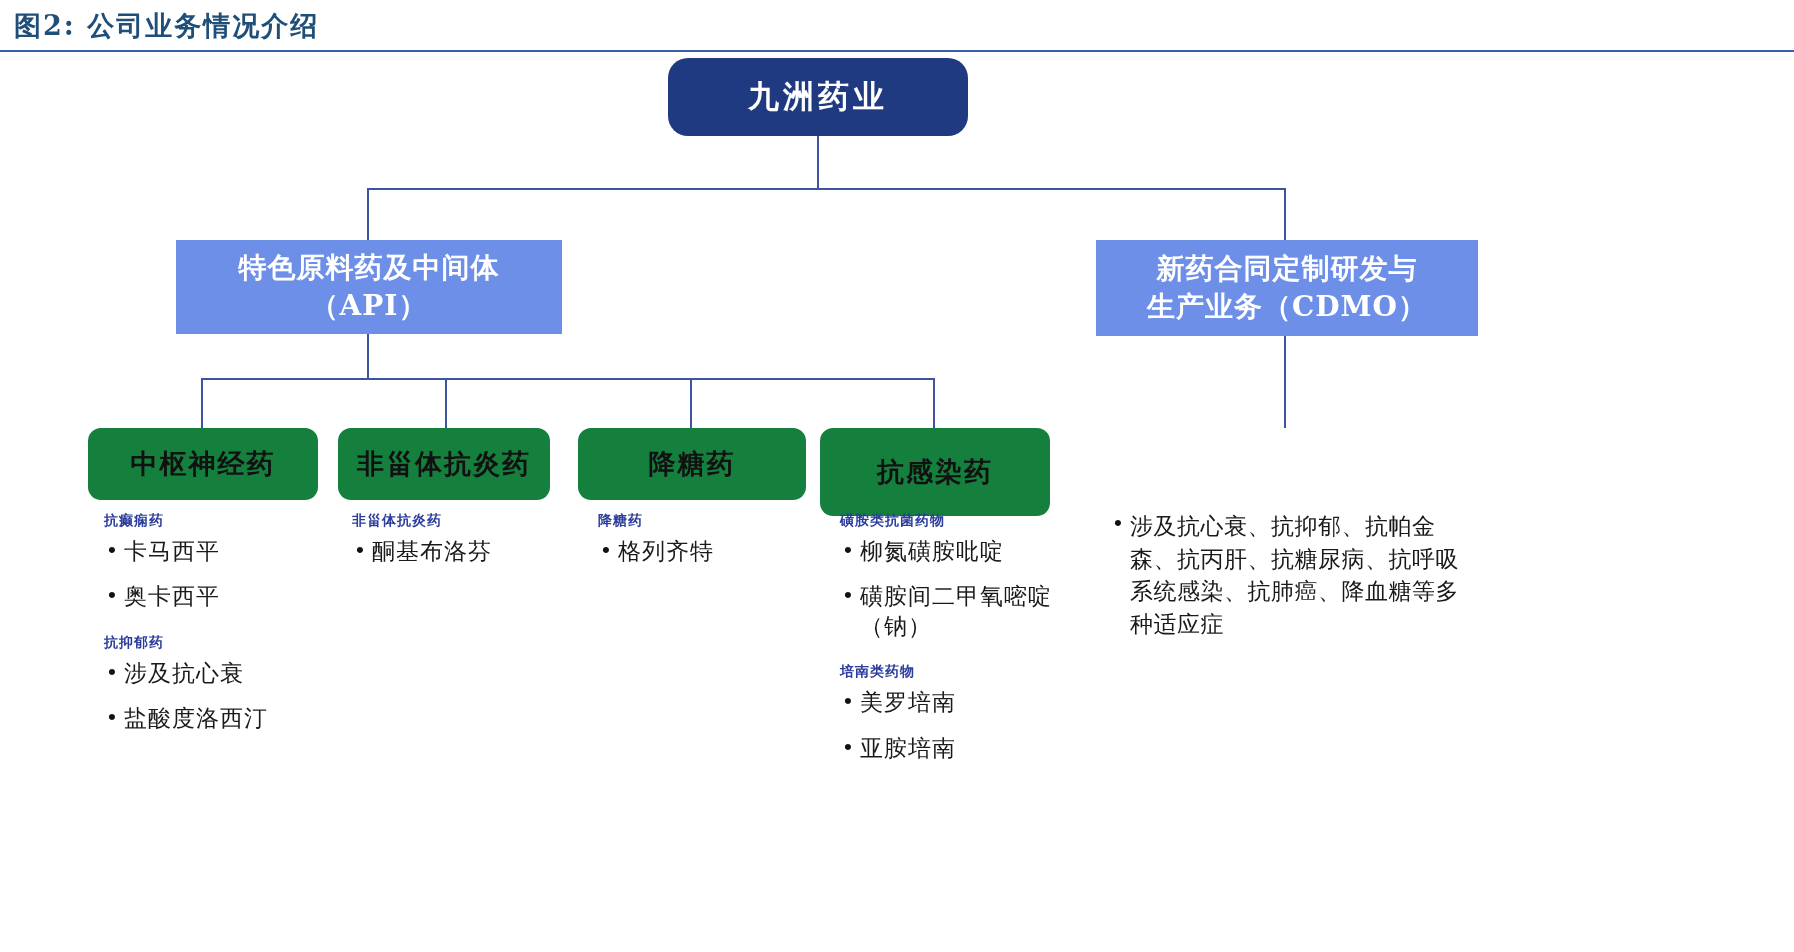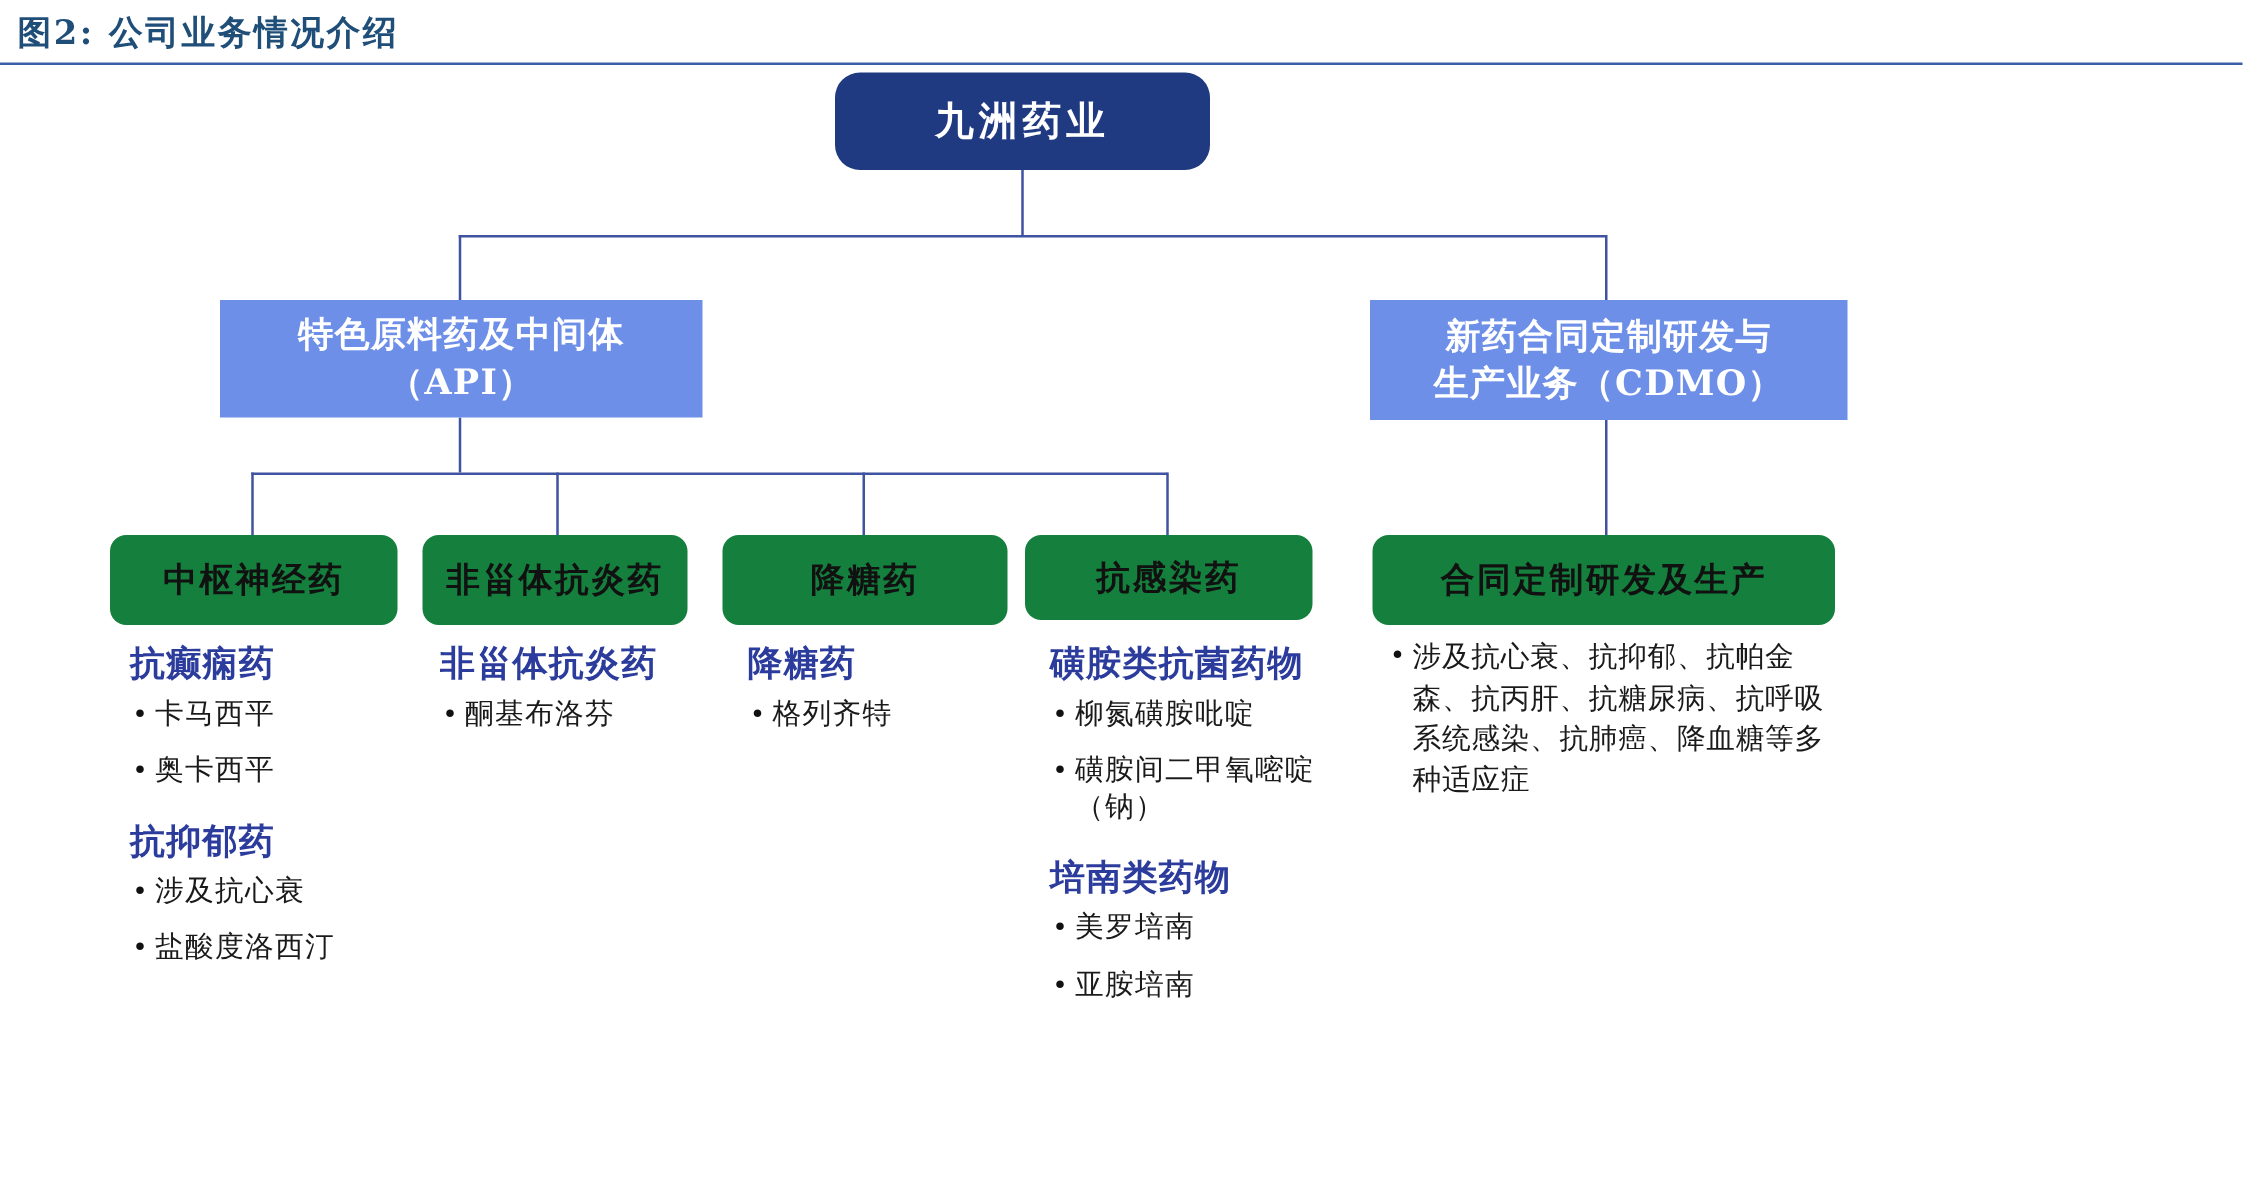--- a/index.html
+++ b/index.html
@@ -37,21 +37,21 @@
     background:#15803d;color:#111111;border-radius:13px;
     font-size:27px;font-weight:bold;letter-spacing:2px;
   }
   
   .ln{position:absolute;background:#3F53A0;}
   .ln-v{width:2px;}
   .ln-h{height:2px;}
   
   .col{position:absolute;box-sizing:border-box;}
   .cat-head{
-    font-size:28px;font-weight:bold;color:#2B3C9C;
+    font-size:14px;font-weight:bold;color:#2B3C9C;
     letter-spacing:1px;margin:0 0 7px 4px;white-space:nowrap;
   }
   .cat-head.gap{margin-top:22px;}
   .bullet-row{
     display:flex;align-items:flex-start;margin:0 0 16px 0;
     font-size:23px;color:#1a1a1a;line-height:1.28;
   }
   .bullet-dot{
     flex:0 0 auto;width:24px;text-align:center;
     font-size:21px;line-height:1.34;color:#111;
@@ -107,27 +107,24 @@
   </div>
 
   <div class="node node-l3" style="left:338px;top:376px;width:212px;height:72px;">
     <span>非甾体抗炎药</span>
   </div>
 
   <div class="node node-l3" style="left:578px;top:376px;width:228px;height:72px;">
     <span>降糖药</span>
   </div>
 
-  <div class="node node-l3" style="left:820px;top:376px;width:230px;height:68px;">
+  <div class="node node-l3" style="left:820px;top:376px;width:230px;height:88px;">
     <span>抗感染药</span>
   </div>
 
-  <div class="node node-l3" style="left:1098px;top:376px;width:370px;height:72px;">
-    <span>合同定制研发及生产</span>
-  </div>
 
   <div class="col" style="left:100px;top:460px;width:240px;">
     <div class="cat-head">抗癫痫药</div>
     <div class="bullet-row">
       <span class="bullet-dot">•</span>
       <span class="bullet-text">卡马西平</span>
     </div>
     <div class="bullet-row">
       <span class="bullet-dot">•</span>
       <span class="bullet-text">奥卡西平</span>

